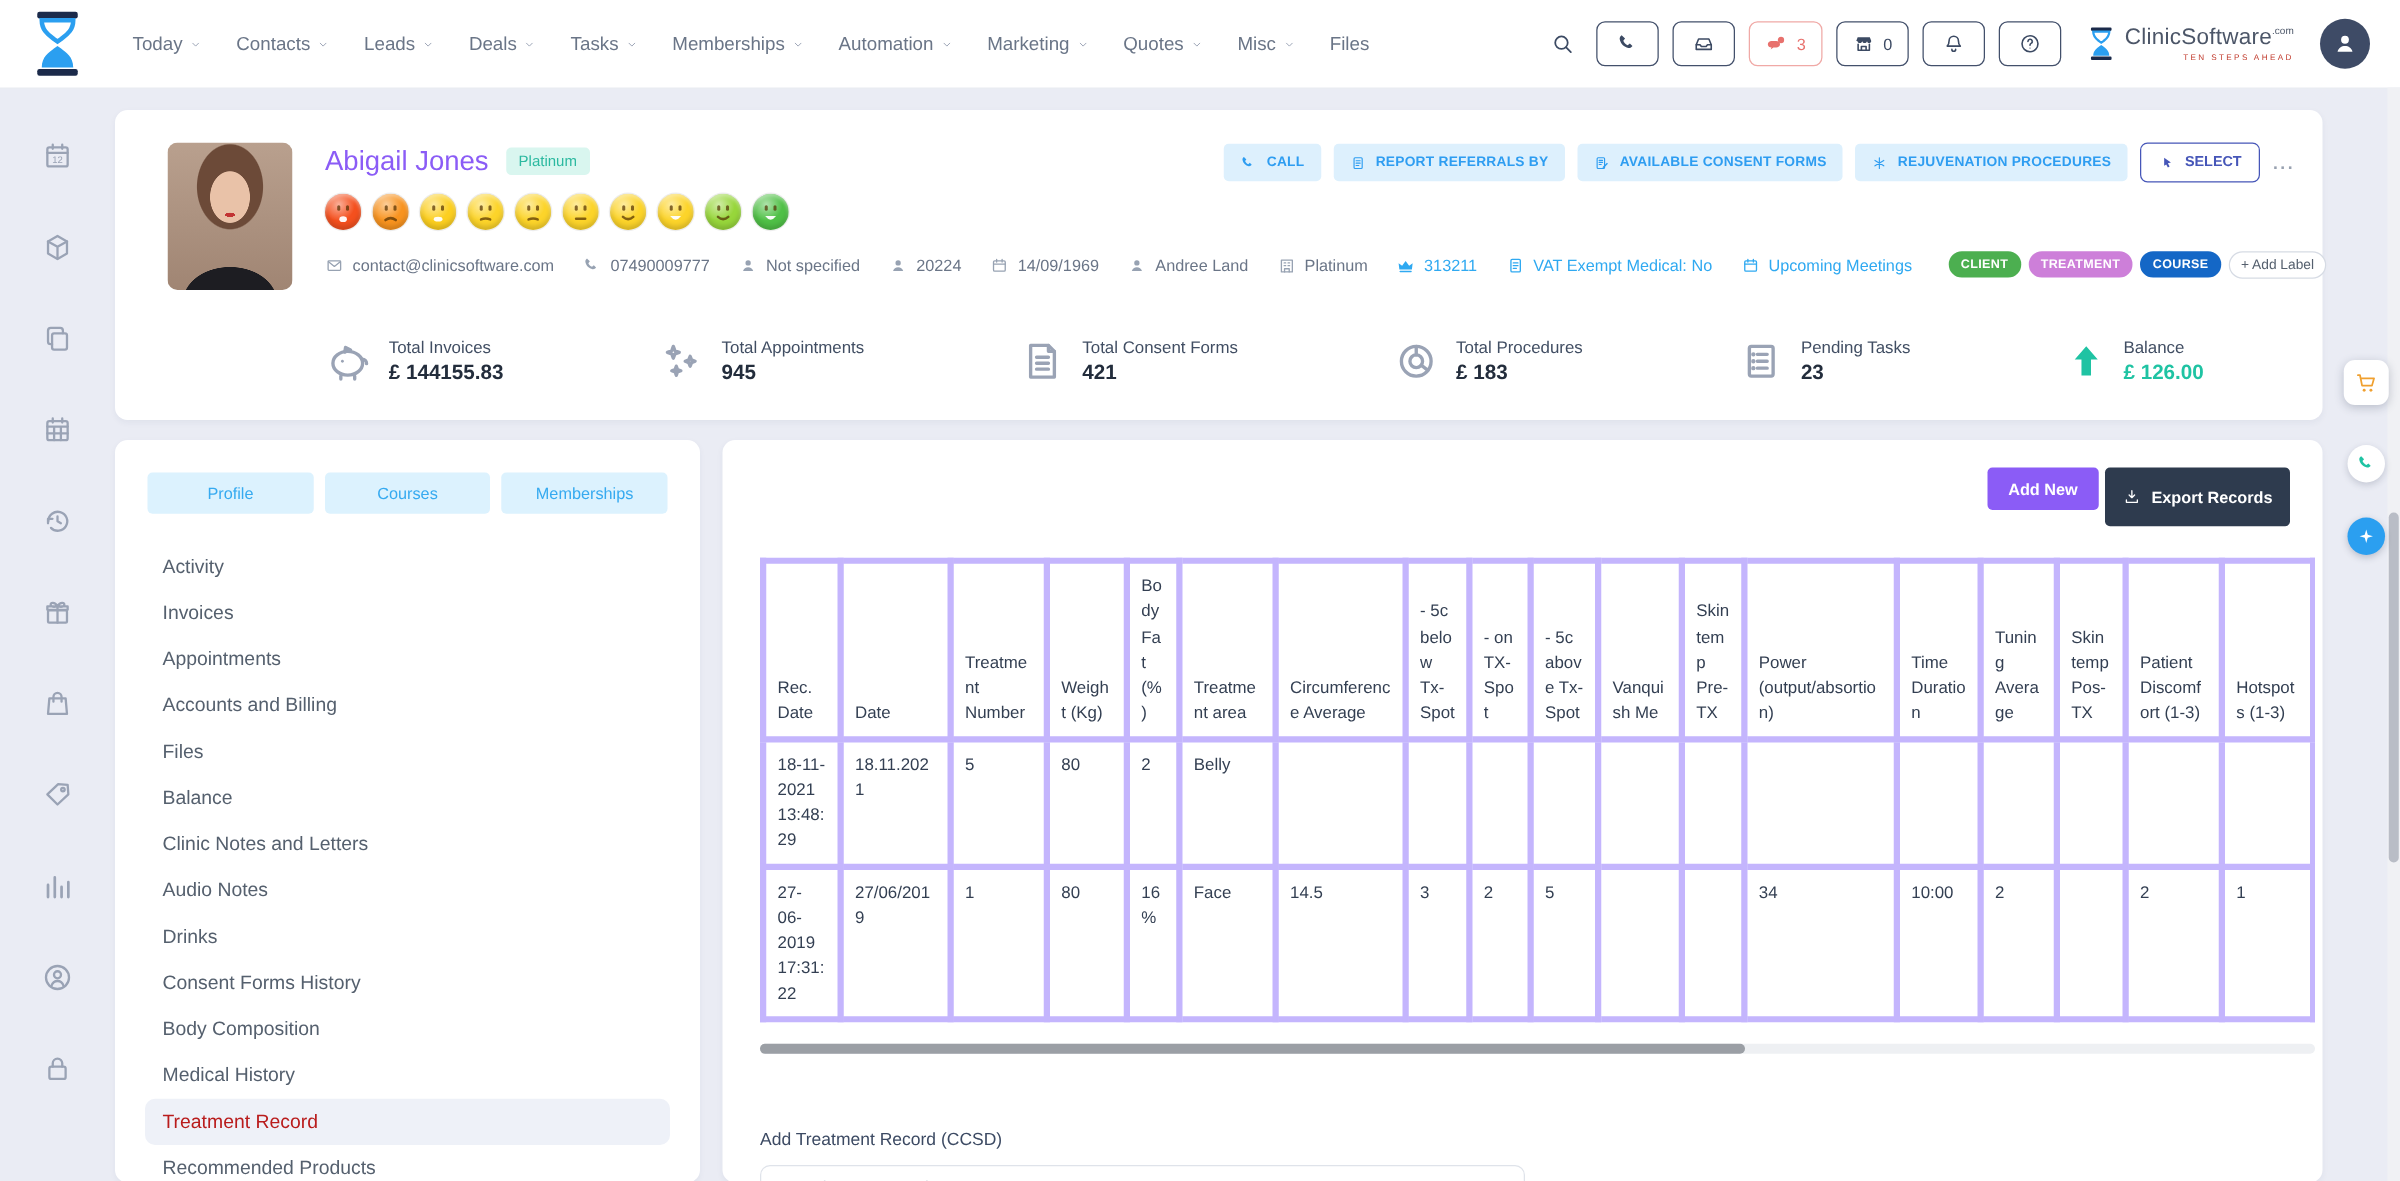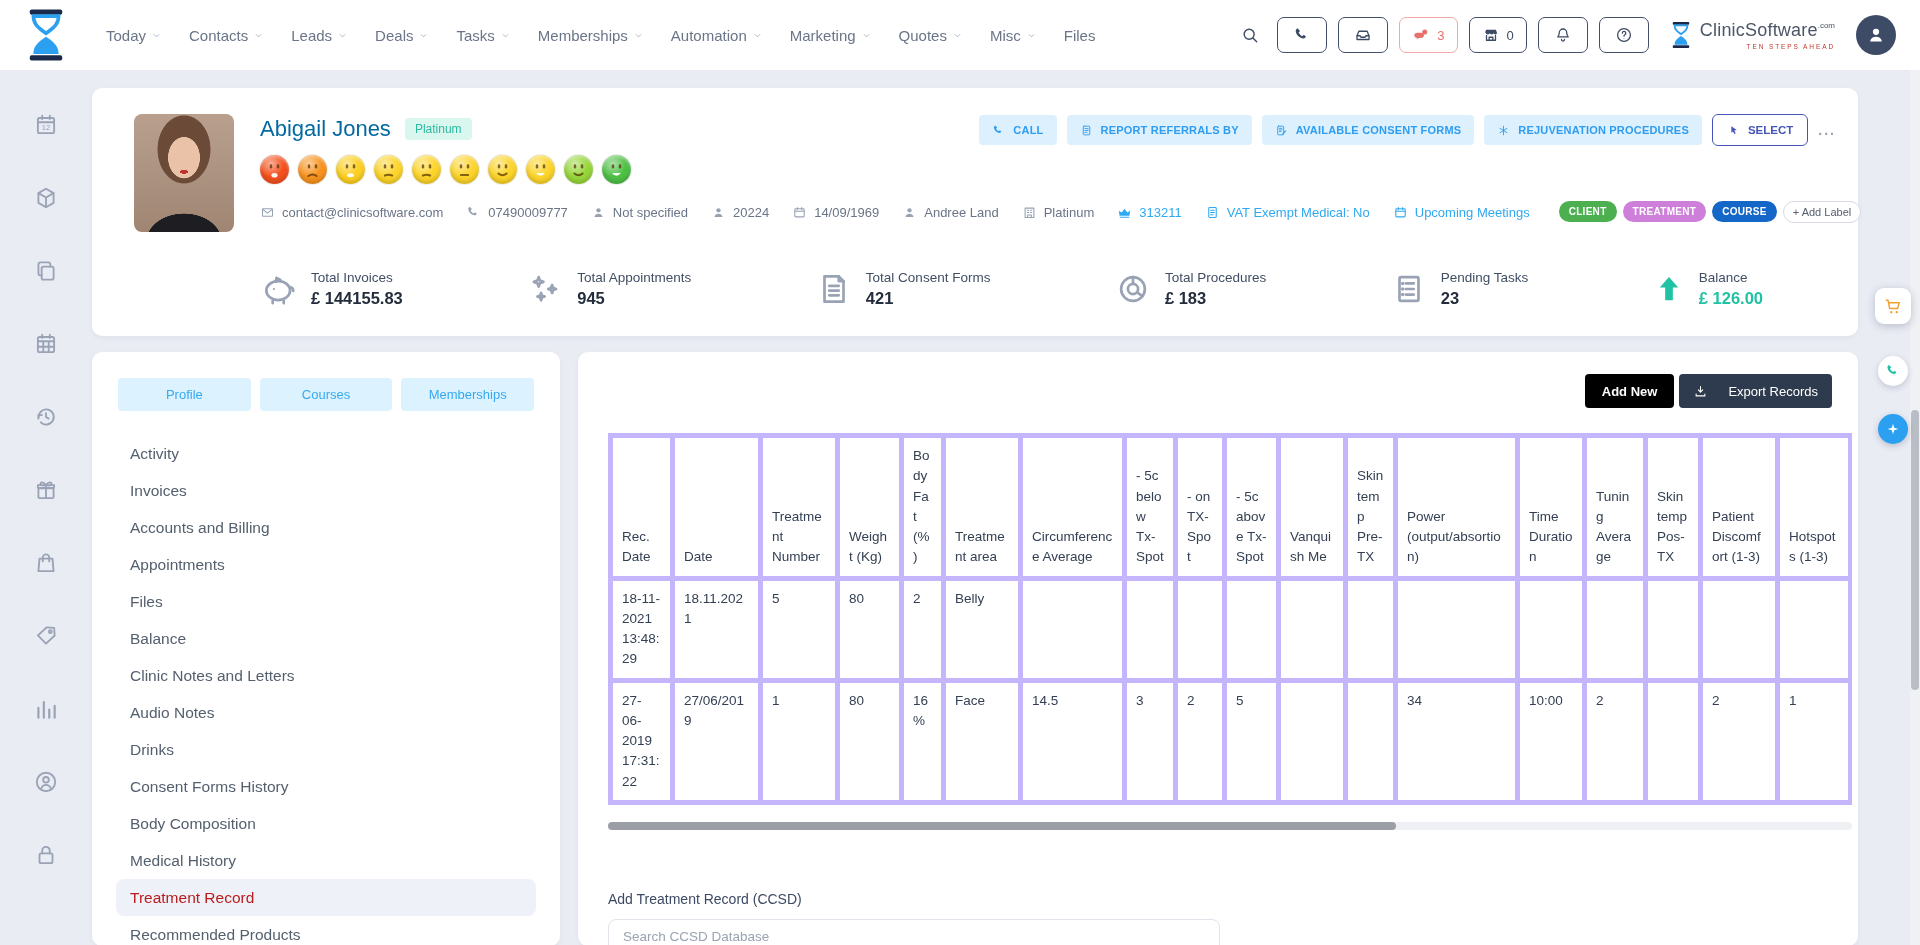--- a/index.html
+++ b/index.html
@@ -33,21 +33,21 @@
   
   .p-card{height:248px;position:relative;box-sizing:border-box;padding:26px 28px 0 42px;display:flex}
   .photo{width:100px;height:118px;border-radius:8px;flex:0 0 auto;background:
     radial-gradient(7px 3px at 50% 49%, #c23434 0 60%, transparent 61%),
     radial-gradient(27px 35px at 50% 37%, #e9c2a8 0 58%, transparent 60%),
     radial-gradient(62px 46px at 50% 108%, #1d1d22 0 60%, transparent 61%),
     radial-gradient(42px 54px at 50% 30%, #6c4a38 0 62%, transparent 64%),
     linear-gradient(180deg,#b9a08e,#a08573)}
   .p-info{margin-left:26px;min-width:0}
   .p-name-row{display:flex;align-items:center;gap:14px;margin-top:2px}
-  .p-name{font-size:22px;color:#0369a1;font-weight:500}
+  .p-name{font-size:22px;color:#8b5cf6;font-weight:500}
   .tier{background:#d9f6ef;color:#2cb9a0;font-size:12px;padding:4px 10px;border-radius:4px}
   .mood-row{display:flex;gap:9px;margin-top:13px}
   .face{width:29px;height:29px;border-radius:50%;position:relative;box-shadow:inset 0 -3px 4px rgba(0,0,0,.16),inset 0 2px 3px rgba(255,255,255,.45),0 0 0 1px rgba(0,0,0,.07);cursor:pointer}
   .face svg{position:absolute;inset:0}
   .contact-row{margin-top:17px;display:flex;align-items:center;gap:23px;white-space:nowrap;font-size:13px;color:#6a7587}
   .ci{display:inline-flex;align-items:center;gap:7px}
   .ci-ic{color:#97a2b2;display:flex}
   .ci.accent{color:#2fa9f1}
   .ci.accent .ci-ic{color:#2fa9f1}
   .pill{height:21px;display:inline-flex;align-items:center;padding:0 10px;border-radius:11px;color:#fff;font-size:10px;font-weight:bold;letter-spacing:.3px}
@@ -71,22 +71,22 @@
   .tabs{display:flex;gap:9px;margin:0 26px}
   .tab{flex:1;height:33px;background:#dcf2fe;color:#36aaf0;border:none;border-radius:4px;font-size:13px;cursor:pointer;font-family:inherit}
   .menu{margin:24px 24px 0}
   .m-item{height:37px;display:flex;align-items:center;padding:0 14px;font-size:15.5px;color:#55606e;cursor:pointer;border-radius:8px}
   .m-item.active{background:#eef1f8;color:#b91c1c}
 
   .r-card{flex:1;height:594px;box-sizing:border-box;overflow:hidden;position:relative;padding:22px 26px 0 30px}
   .r-head{display:flex;align-items:center}
   .selector{width:352px;height:38px;border:1px solid #d8dde6;border-radius:7px;display:flex;align-items:center;padding:0 14px;font-size:13.5px;color:#3f4b5f;box-sizing:border-box;cursor:pointer;background:#fff}
   .r-btns{margin-left:auto;display:flex;gap:5px}
-  .add-new{height:34px;background:#000000;color:#fff;border:none;border-radius:4px;font-size:13px;font-weight:bold;padding:0 17px;cursor:pointer;font-family:inherit}
-  .export{height:34px;background:#2e3b4e;color:#fff;border:none;border-radius:4px;font-size:13px;font-weight:normal;padding:0 14px;display:flex;align-items:center;gap:20px;cursor:pointer;font-family:inherit}
+  .add-new{height:34px;background:#8b5cf6;color:#fff;border:none;border-radius:4px;font-size:13px;font-weight:bold;padding:0 17px;cursor:pointer;font-family:inherit}
+  .export{height:47px;background:#2e3b4e;color:#fff;border:none;border-radius:4px;font-size:13px;font-weight:bold;padding:0 14px;display:flex;align-items:center;gap:8px;cursor:pointer;font-family:inherit}
   .tbl-wrap{margin-top:25px;width:1244px;overflow:hidden}
   table{border-collapse:collapse;table-layout:fixed;width:1300px;font-size:13.5px;color:#333f52}
   th,td{border:5px solid #c4b5fd;padding:8px 9px;text-align:left;font-weight:normal;overflow:hidden;word-wrap:break-word}
   th{vertical-align:bottom;height:110px;box-sizing:border-box;line-height:1.5;color:#333f52;font-weight:500}
   td{vertical-align:top;line-height:1.5}
   .hbar{margin-top:17px;width:1244px;height:8px;background:#eef0f3;border-radius:4px;position:relative}
   .hthumb{position:absolute;left:0;top:0;width:788px;height:8px;background:#9b9fa5;border-radius:4px;cursor:pointer}
   .ccsd{margin-top:60px}
   .ccsd-title,.ccsd-label{font-size:14px;color:#3c4a63}
   .ccsd input{display:block;margin-top:11px;width:612px;height:36px;border:1px solid #dfe3ea;border-radius:8px;padding:0 14px;font-size:13.5px;color:#3f4b5f;box-sizing:border-box;font-family:inherit;outline:none;background:#fff}
@@ -623,22 +623,22 @@
 
     <section class="card s-card">
       <div class="tabs" id="side-tabs">
           <button class="tab">Profile</button>
           <button class="tab">Courses</button>
           <button class="tab">Memberships</button>
         </div>
       <div class="menu" id="side-menu">
           <div class="m-item">Activity</div>
           <div class="m-item">Invoices</div>
+          <div class="m-item">Appointments</div>
           <div class="m-item">Accounts and Billing</div>
-          <div class="m-item">Appointments</div>
           <div class="m-item">Files</div>
           <div class="m-item">Balance</div>
           <div class="m-item">Clinic Notes and Letters</div>
           <div class="m-item">Audio Notes</div>
           <div class="m-item">Drinks</div>
           <div class="m-item">Consent Forms History</div>
           <div class="m-item">Body Composition</div>
           <div class="m-item">Medical History</div>
           <div class="m-item active">Treatment Record</div>
           <div class="m-item">Recommended Products</div>

